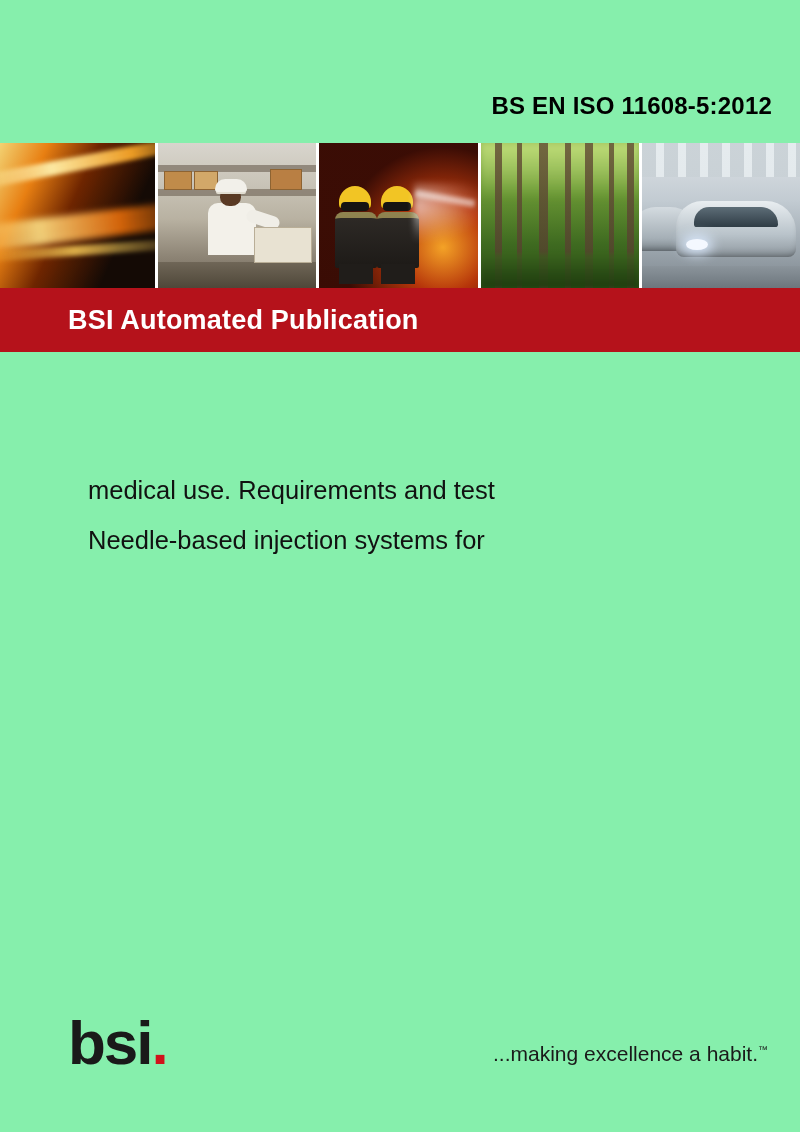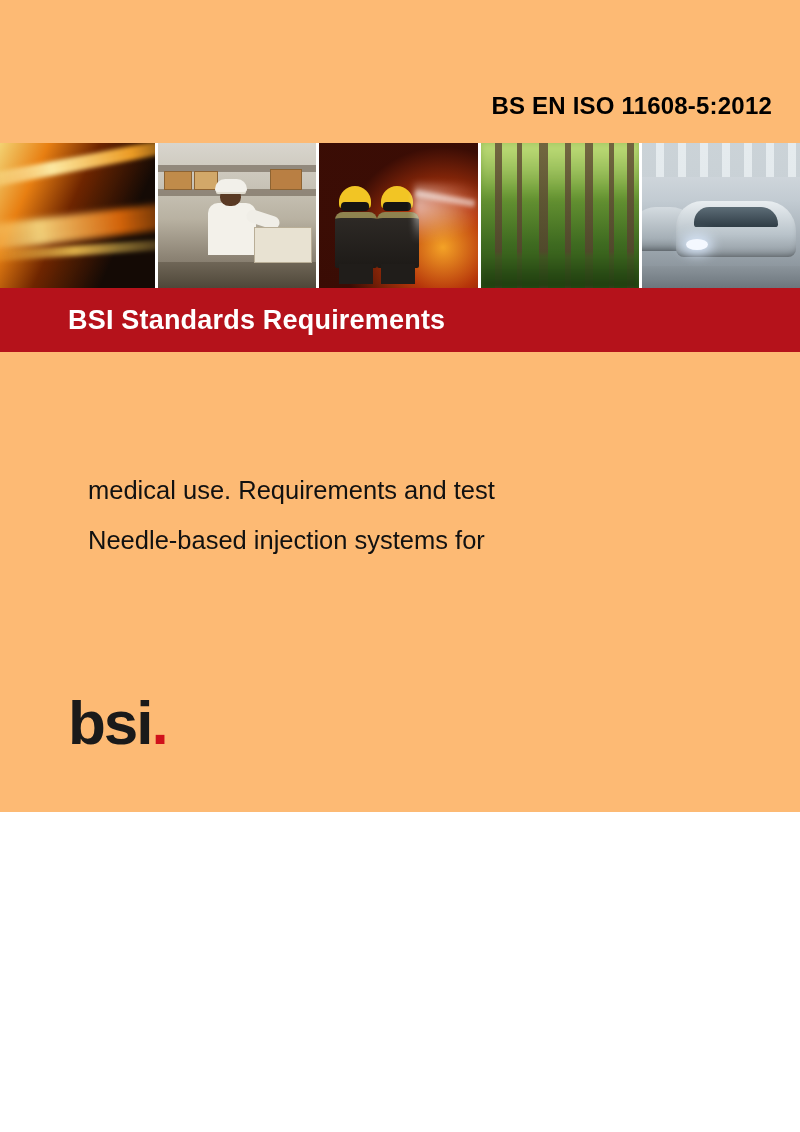--- a/index.html
+++ b/index.html
@@ -13,22 +13,22 @@
     font-family: "Liberation Sans", sans-serif;
     color: #000000;
     position: relative;
     overflow: hidden;
   }
 
   .page {
     position: absolute;
     left: 0; top: 0;
     width: 800px;
-    height: 812px;
-    background: #fdba74;
+    height: 1132px;
+    background: #86efac;
     text-decoration: underline;
   }
 
   
   .std-number {
     position: absolute;
     right: 28px;
     top: 92px;
     font-size: 24px;
     font-weight: bold;
@@ -416,26 +416,29 @@
       <div class="floor"></div>
       <div class="car car-far"></div>
       <div class="car car-main"></div>
       <div class="car-win"></div>
       <div class="headlight"></div>
     </div>
 
   </div>
 
   <div class="red-banner">
-    <div class="banner-text">BSI Standards Requirements</div>
+    <div class="banner-text">BSI Automated Publication</div>
   </div>
 
   <div class="doc-title">
     <div>medical use. Requirements and test</div>
     <div>Needle-based injection systems for</div>
   </div>
 
   <div class="bsi-logo">
     <span class="bsi-text">bsi</span><span class="bsi-text bsi-dot">.</span>
   </div>
 
+  <div class="tagline">
+    <span>...making excellence a habit.</span><span class="tm">™</span>
+  </div>
 
 </div>
 
 </body></html>

